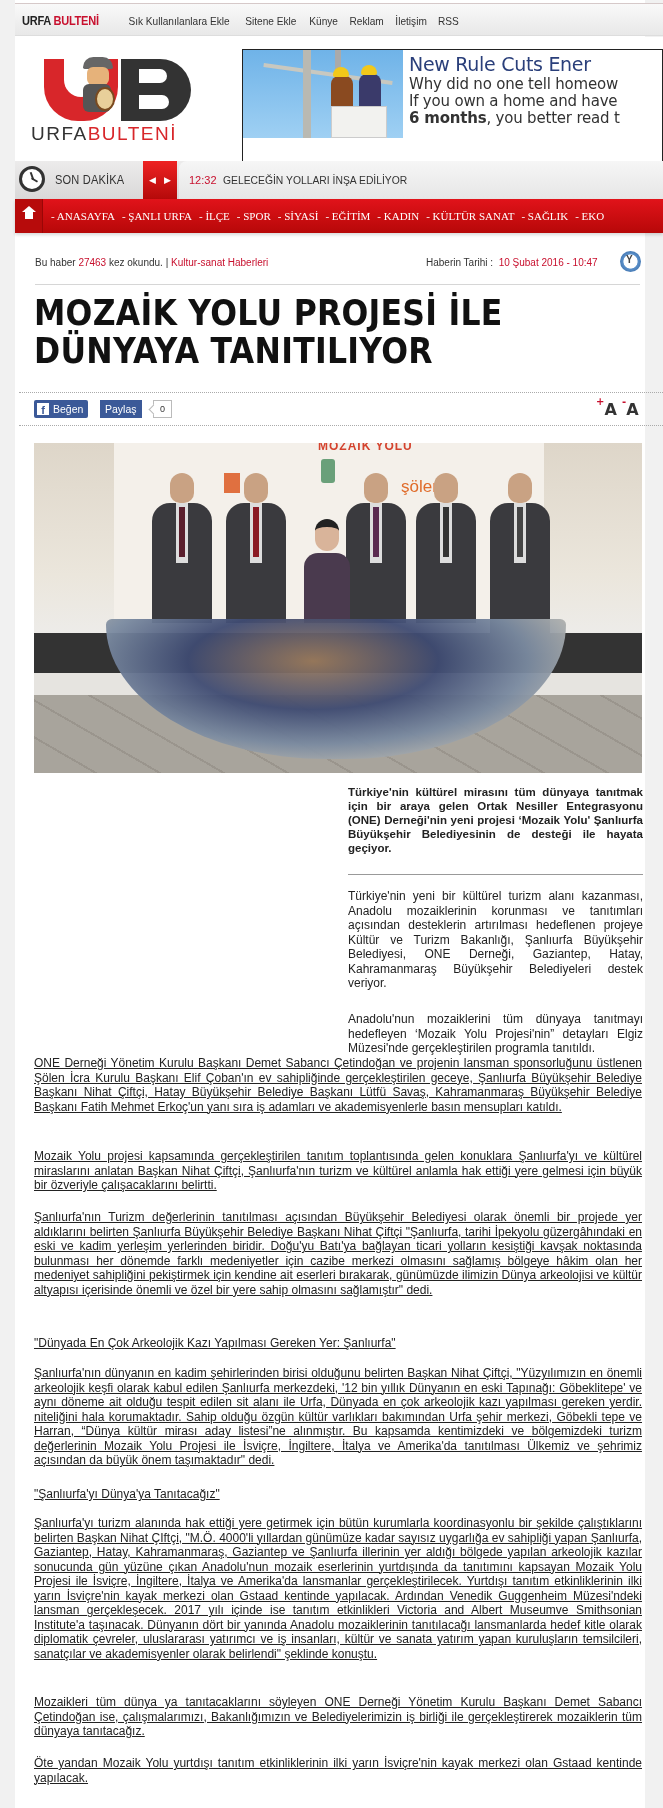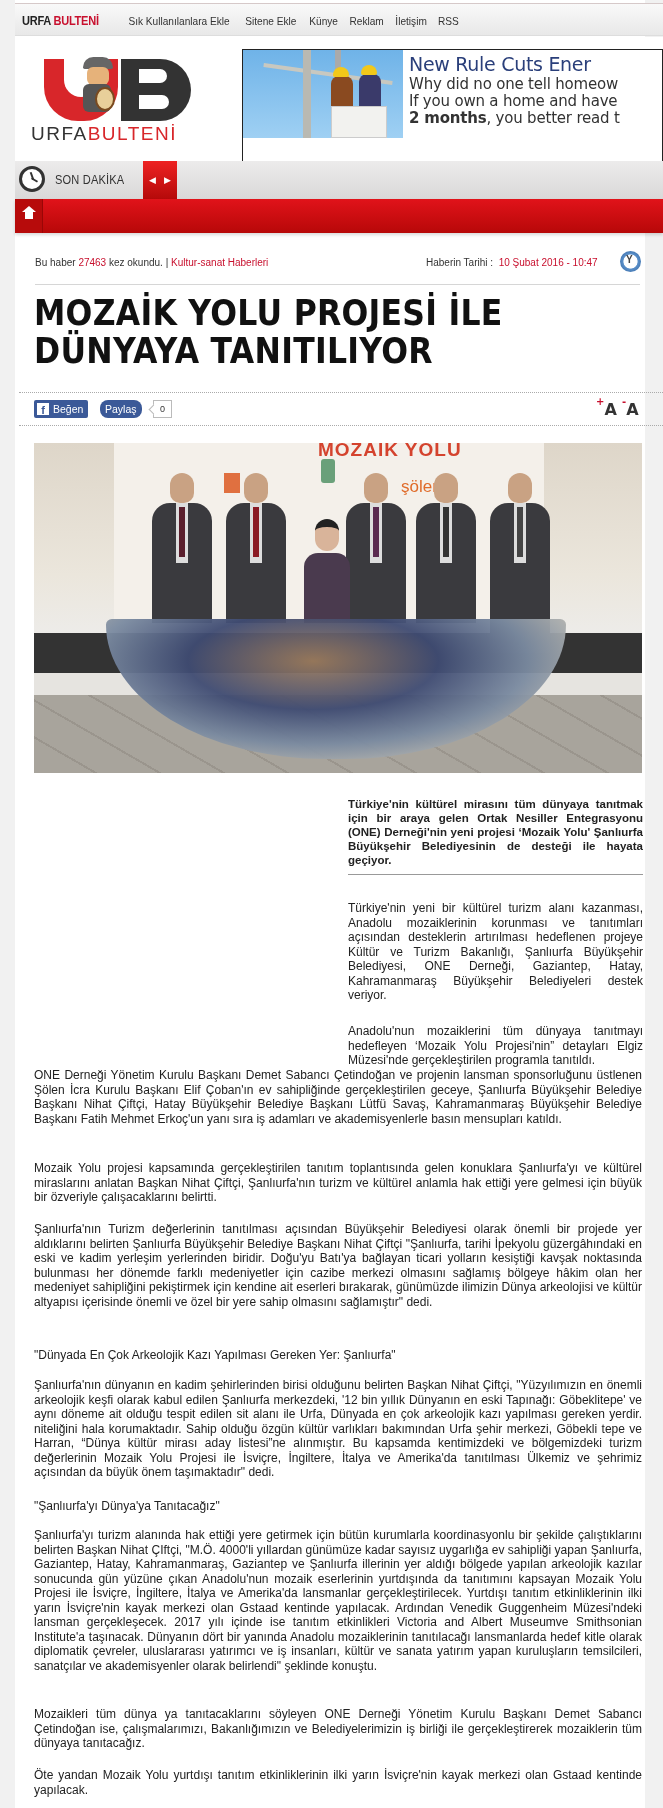--- a/index.html
+++ b/index.html
@@ -87,56 +87,56 @@
   .meta-clock:after { content: "Y"; position: absolute; left: 6px; top: 3px; font-size: 10px; color: #444; font-weight: bold; }
   .meta-rule { position: absolute; left: 35px; top: 284px; width: 605px; height: 1px; background: #d6d6d6; }
 
   .headline-title { position: absolute; left: 34px; top: 294px; width: 610px; font-family: "DejaVu Sans", sans-serif;
     font-size: 35px; line-height: 38px; color: #111; letter-spacing: 0.3px; transform: scaleX(0.9); transform-origin: left; }
 
   .share-row { position: absolute; left: 19px; top: 392px; width: 644px; height: 34px; border-top: 1px dotted #aaa; border-bottom: 1px dotted #aaa; }
   .fb-like { position: absolute; left: 15px; top: 7px; height: 18px; padding: 0 5px 0 3px; background: #3b5998; color: #fff;
     font-size: 10.5px; display: flex; align-items: center; gap: 4px; cursor: pointer; border-radius: 2px; }
   .fb-like .f { width: 12px; height: 12px; background: #fff; color: #3b5998; font-weight: bold; font-size: 11px; display: flex; align-items: flex-end; justify-content: center; line-height: 10px; }
-  .fb-share { position: absolute; left: 81px; top: 7px; height: 18px; padding: 0 5px; background: #3b5998; color: #fff; font-size: 10.5px; display: flex; align-items: center; cursor: pointer; border-radius: 8px; }
+  .fb-share { position: absolute; left: 81px; top: 7px; height: 18px; padding: 0 5px; background: #3b5998; color: #fff; font-size: 10.5px; display: flex; align-items: center; cursor: pointer; border-radius: 0; }
   .fb-count { position: absolute; left: 134px; top: 7px; height: 18px; width: 19px; border: 1px solid #bbb; background: #fff; font-size: 9px; color: #333; display: flex; align-items: center; justify-content: center; }
   .fb-count:before { content: ""; position: absolute; left: -4px; top: 5px; width: 6px; height: 6px; background: #fff; border-left: 1px solid #bbb; border-bottom: 1px solid #bbb; transform: rotate(45deg); }
   .font-up, .font-down { position: absolute; top: 7px; font-family: "DejaVu Sans", sans-serif; font-weight: bold; font-size: 16px; color: #333; cursor: pointer; }
   .font-up { left: 577px; }
   .font-down { left: 603px; }
   .font-up sup, .font-down sup { color: #c8102e; font-size: 10px; position: relative; top: -4px; }
 
   
   .photo-main { position: absolute; left: 34px; top: 443px; width: 608px; height: 330px; overflow: hidden;
     background: linear-gradient(#ded6c9 0%, #ebe6dc 40%, #eee 65%, #8f8c86 100%); }
   .photo-main .wall { position: absolute; left: 80px; top: 0; width: 430px; height: 240px; background: #f4f0ea; }
   .photo-main .stage { position: absolute; left: 0; top: 190px; width: 608px; height: 40px; background: #333; }
   .photo-main .stage-front { position: absolute; left: 0; top: 230px; width: 608px; height: 22px; background: #e6e4e0; }
   .photo-main .floor { position: absolute; left: 0; top: 252px; width: 608px; height: 78px; background: repeating-linear-gradient(30deg, #a8a49c 0 30px, #9a958d 30px 32px); }
-  .photo-main .banner-title { position: absolute; left: 240px; top: -4px; color: #d4432e; font-weight: bold; font-size: 19px; letter-spacing: 1px; padding-left: 44px; }
+  .photo-main .banner-title { position: absolute; left: 240px; top: -4px; color: #d4432e; font-weight: bold; font-size: 12px; letter-spacing: 1px; padding-left: 44px; }
   .photo-main .solen { position: absolute; left: 367px; top: 34px; color: #e06b2a; font-size: 17px; }
   .photo-main .logo1 { position: absolute; left: 190px; top: 30px; width: 16px; height: 20px; background: #e07040; }
   .photo-main .logo2 { position: absolute; left: 287px; top: 16px; width: 14px; height: 24px; background: #6aa07a; border-radius: 3px; }
   .person { position: absolute; top: 60px; width: 60px; height: 120px; background: #3a3a3e; border-radius: 18px 18px 0 0; }
   .person .head { position: absolute; left: 18px; top: -30px; width: 24px; height: 30px; background: #c9a283; border-radius: 12px 12px 10px 10px; }
   .person .shirt { position: absolute; left: 24px; top: 0; width: 12px; height: 60px; background: #ddd; }
   .person .tie { position: absolute; left: 27px; top: 4px; width: 6px; height: 50px; background: #5a1e2c; }
   .mosaic { position: absolute; left: 72px; top: 176px; width: 460px; height: 140px;
     background: radial-gradient(ellipse at 45% 30%, #9a7a5c 0%, #3f4b72 35%, #7a8aa0 60%, #c9c3b4 85%);
     border-radius: 6px 6px 230px 230px / 6px 6px 140px 140px; opacity: 0.95; }
   .woman { position: absolute; left: 270px; top: 110px; width: 46px; height: 70px; background: #4a3a4e; border-radius: 14px 14px 0 0; }
   .woman .head { position: absolute; left: 11px; top: -34px; width: 24px; height: 32px; background: #d9b49a; border-radius: 12px; border-top: 8px solid #222; }
 
   
-  .article { font-family: "Liberation Sans", sans-serif; font-size: 12px; line-height: 14.5px; color: #222; text-align: justify; margin-top: 12px; }
+  .article { font-family: "Liberation Sans", sans-serif; font-size: 12px; line-height: 14.5px; color: #222; text-align: justify; }
   .lead { position: absolute; left: 348px; top: 785px; width: 295px; font-weight: bold; font-size: 11.5px; line-height: 14px; text-align: justify; }
   .lead-rule { position: absolute; left: 348px; top: 874px; width: 295px; height: 1px; background: #999; }
   .p-right1 { position: absolute; left: 348px; top: 889px; width: 295px; }
   .p-right2 { position: absolute; left: 348px; top: 1012px; width: 295px; }
-  .p-full { position: absolute; left: 34px; width: 608px; }
+  .p-full { position: absolute; left: 34px; width: 608px; text-decoration: underline; }
 </style>
 </head>
 <body>
 
 <div class="page"></div>
 
 <div class="topbar">
   <div class="brand">
     <span class="b1">URFA</span>
     <span class="b2">BULTENİ</span>
@@ -173,37 +173,53 @@
       <div class="w1"></div>
         <div class="w2"></div>
         <div class="h1"></div>
         <div class="h2"></div>
       <div class="bucket"></div>
     </div>
     <div class="text">
       <div class="title">New Rule Cuts Ener</div>
       <div class="line">Why did no one tell homeow</div>
       <div class="line">If you own a home and have</div>
-      <div class="line"><b>2 months</b><span>, you better read t</span></div>
+      <div class="line"><b>6 months</b><span>, you better read t</span></div>
     </div>
   </div>
 </div>
 
 <div class="breaking">
   <div class="clock"></div>
   <div class="label">SON DAKİKA</div>
   <div class="arrows">
     <span>◀</span>
     <span>▶</span>
   </div>
+  <div class="ticker">
+    <span class="time">12:32</span>
+    <span class="headline">GELECEĞİN YOLLARI İNŞA EDİLİYOR</span>
+  </div>
 </div>
 
 <div class="mainnav">
   <div class="home">
     <div class="ico"></div>
+  </div>
+  <div class="items">
+    <span>- ANASAYFA</span>
+    <span>- ŞANLI URFA</span>
+    <span>- İLÇE</span>
+    <span>- SPOR</span>
+    <span>- SİYASİ</span>
+    <span>- EĞİTİM</span>
+    <span>- KADIN</span>
+    <span>- KÜLTÜR SANAT</span>
+    <span>- SAĞLIK</span>
+    <span>- EKO</span>
   </div>
 </div>
 
 <div class="meta">
   <span>Bu haber</span>
   <span class="red">27463</span>
   <span>kez okundu. |</span>
   <span class="cat">Kultur-sanat Haberleri</span>
 </div>
 <div class="meta-right">

